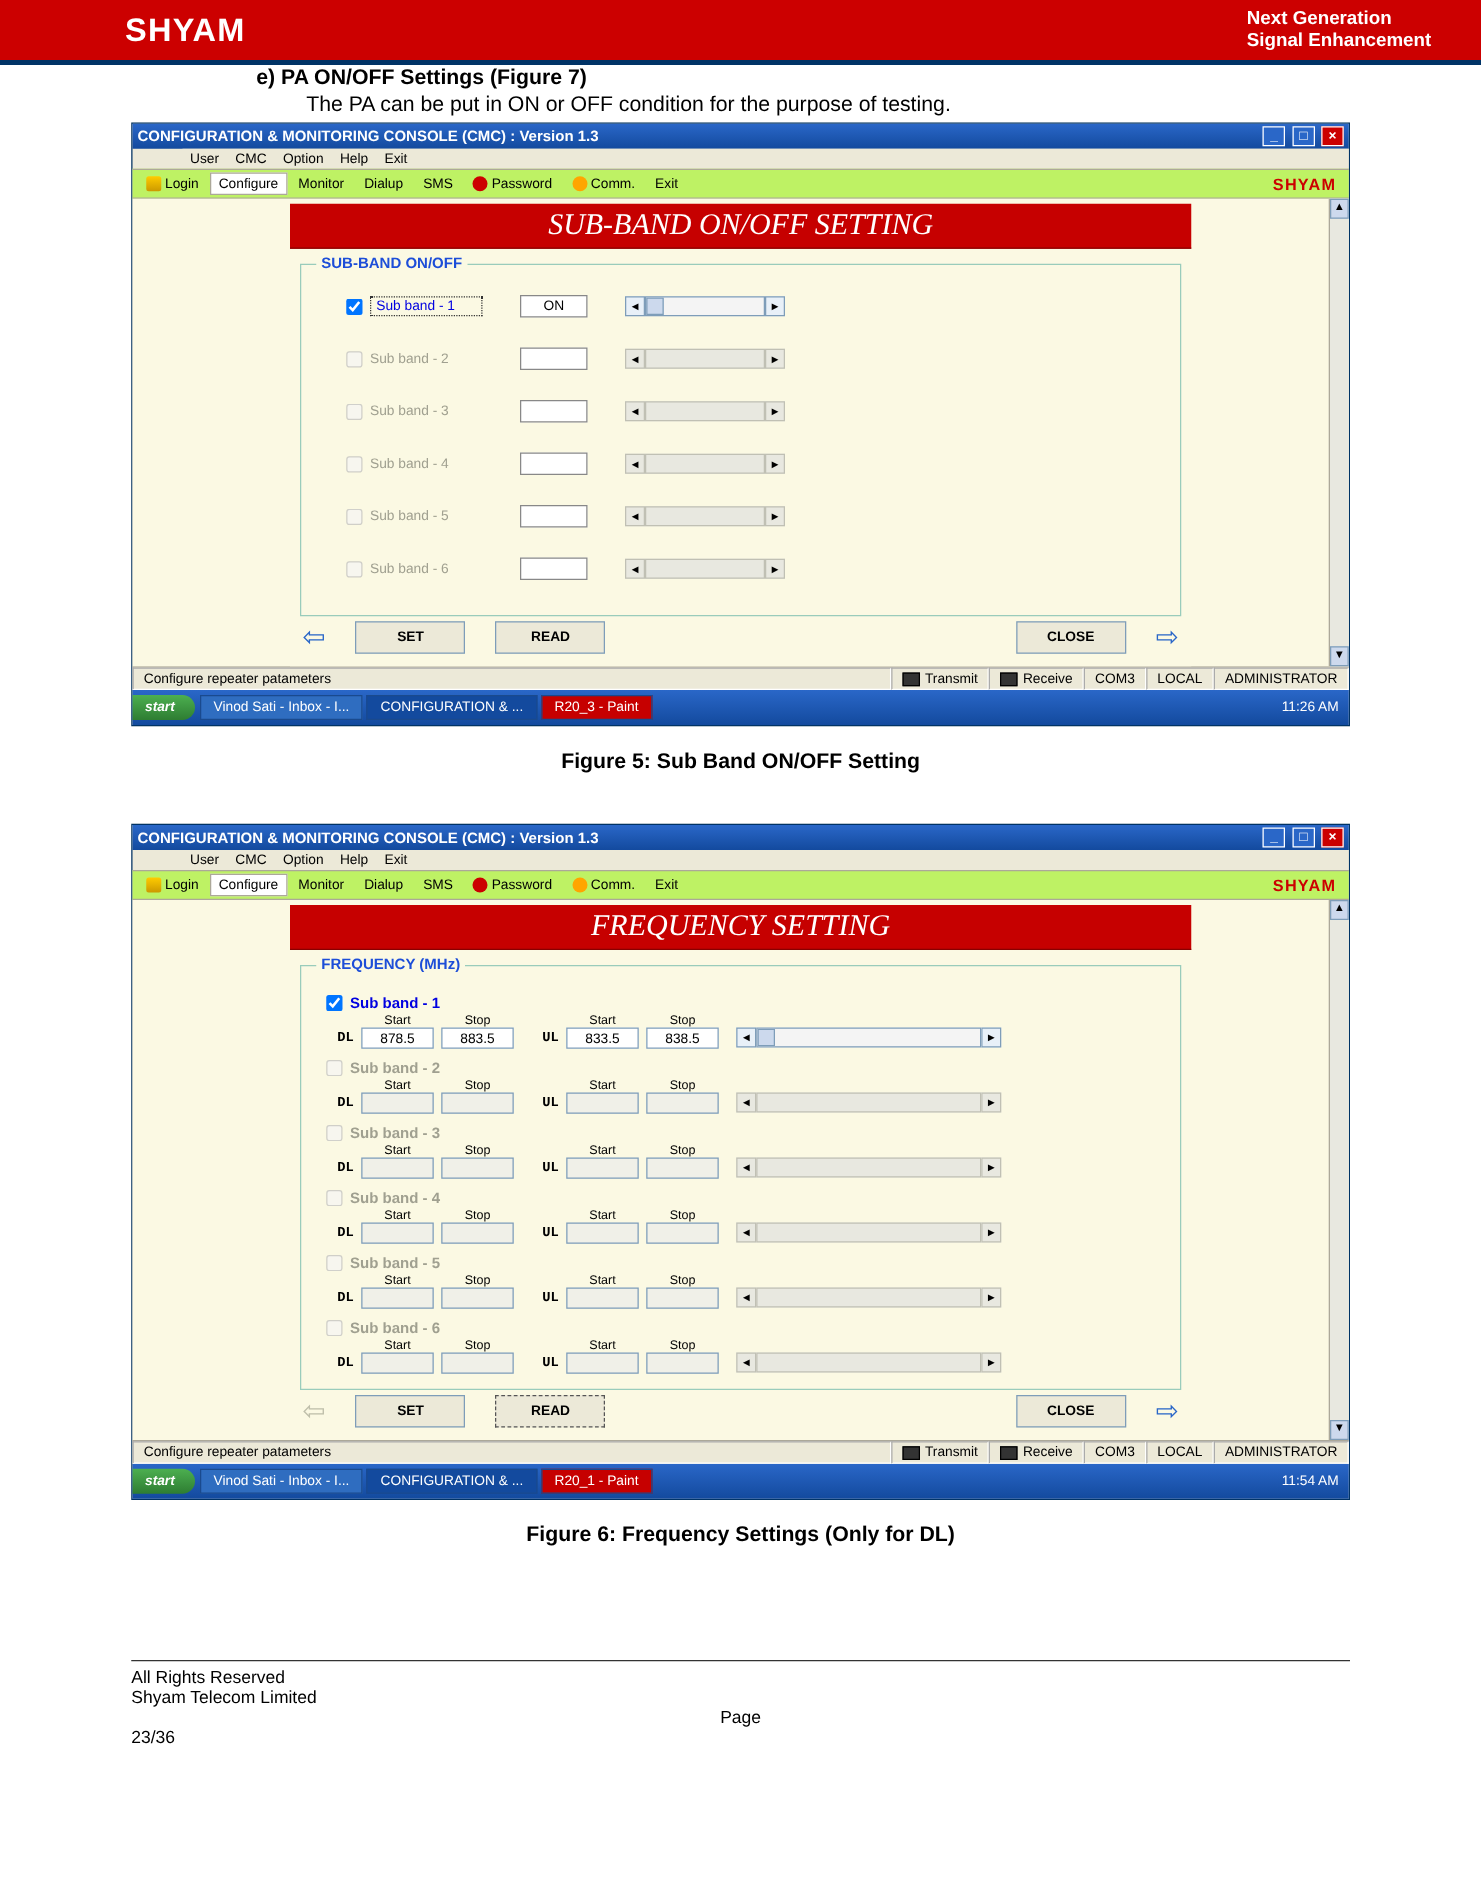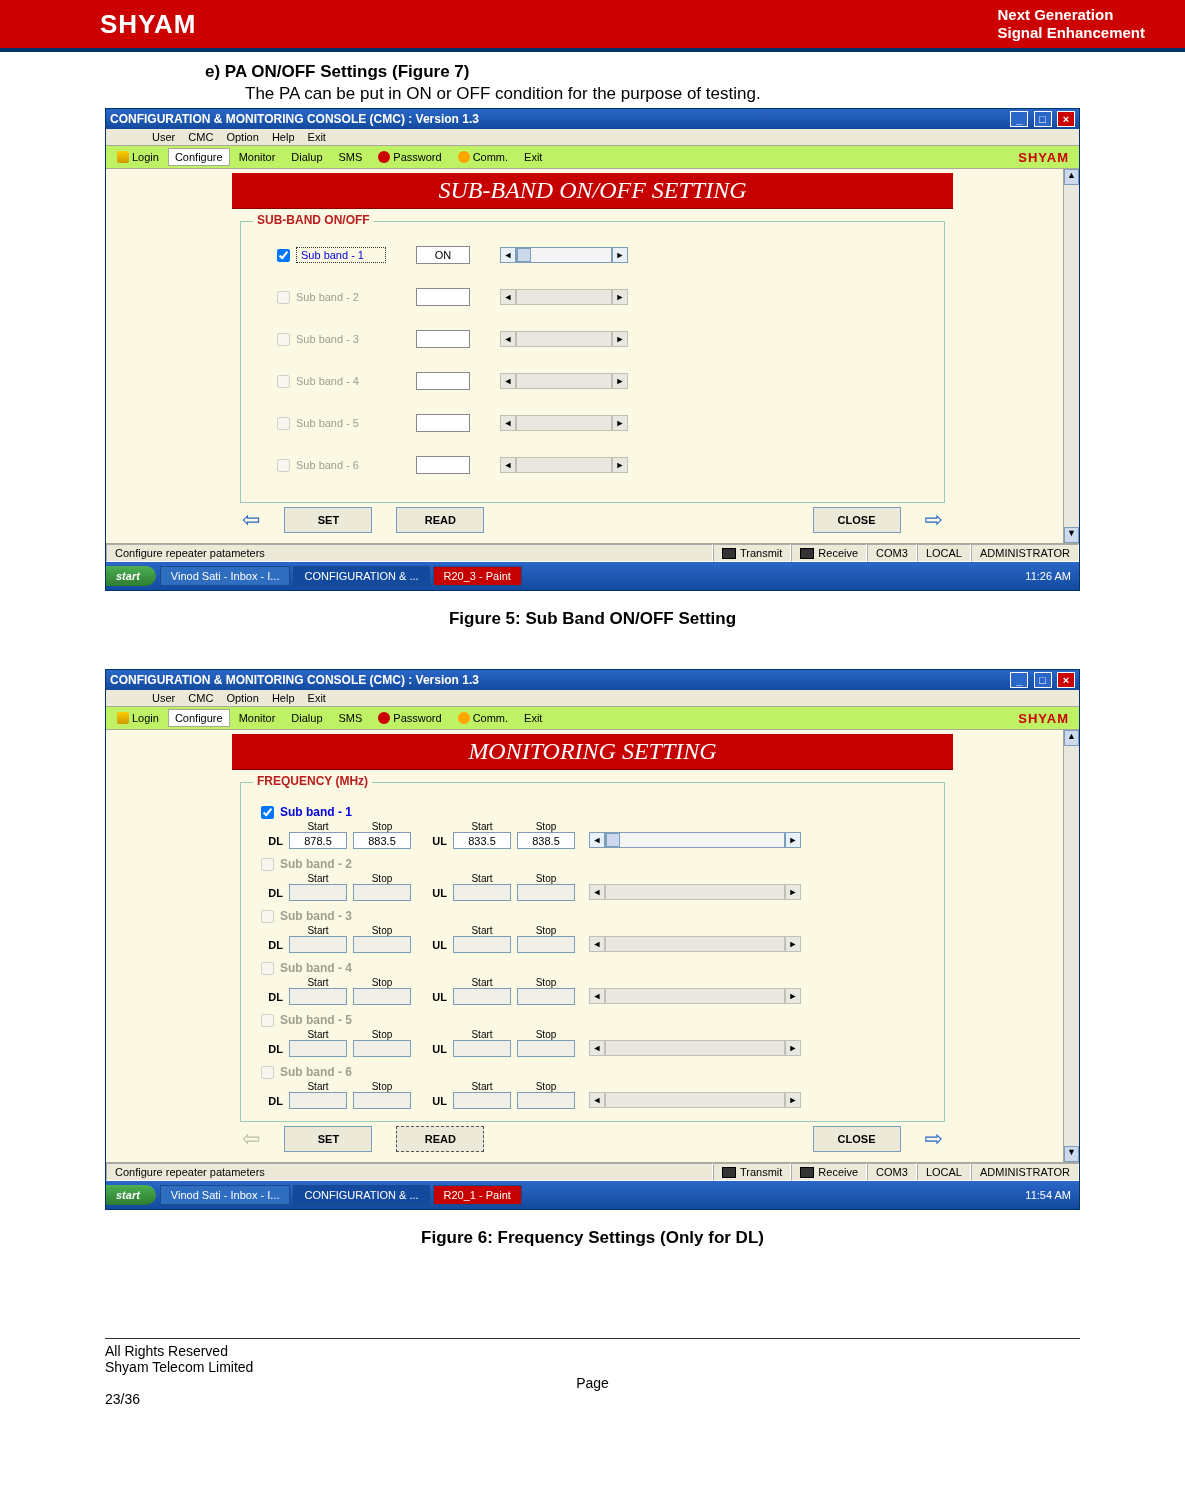--- a/index.html
+++ b/index.html
@@ -1,40 +1,40 @@
 <!DOCTYPE html>
 <html><head>
 <meta charset="utf-8">
 <style>
   * { box-sizing: border-box; margin: 0; padding: 0; }
   body { font-family: Arial, sans-serif; background: #fff; width: 1185px; }
   .top-red { background: #c00; height: 48px; display: flex; align-items: center; justify-content: space-between; padding: 0 40px 0 100px; }
   .top-red .logo { color: #fff; font-size: 26px; font-weight: 900; font-family: Impact, Arial Black, sans-serif; letter-spacing: 1px; }
   .top-red .tagline { color: #fff; font-size: 15px; font-weight: bold; line-height: 1.2; }
   .under-red { background: #003366; height: 4px; }
-  .doc-body { padding: 10px 105px 10px 105px; font-size: 15px; }
+  .doc-body { padding: 0 105px 10px 105px; font-size: 15px; }
   .section-heading { font-weight: bold; font-size: 17px; margin-left: 100px; margin-bottom: 2px; }
   .section-text { font-size: 17px; margin-left: 140px; margin-bottom: 4px; }
   .fig-caption { text-align: center; font-weight: bold; font-size: 17px; margin: 18px 0 40px; }
   .app-window { border: 1px solid #003366; background: #ece9d8; font-size: 11px; font-family: Tahoma, sans-serif; }
   .titlebar { background: linear-gradient(#2a67c8,#134a9e); color: #fff; display: flex; justify-content: space-between; align-items: center; padding: 2px 4px; font-size: 12px; font-weight: bold; }
   .titlebar .ctrls span { display:inline-block; width:18px; height:16px; background:#c00; color:#fff; text-align:center; margin-left:2px; font-weight:bold; border:1px solid #fff; font-size:11px; line-height:14px;}
   .titlebar .ctrls span.min, .titlebar .ctrls span.max { background:#2a67c8; }
   .menubar { background:#ece9d8; padding:2px 6px; font-size:11px;margin-left:40px; }
   .menubar span { margin-right:10px; }
   .toolbar { background:#bef264; border-bottom:1px solid #aca899; border-top:1px solid #aca899; padding:2px 4px; display:flex; align-items:center; font-size:11px; }
   .toolbar .tb { padding:2px 6px; border:1px solid transparent; margin-right:2px; display:flex; align-items:center; gap:3px; }
   .toolbar .tb.active { border:1px solid #aca899; background:#fff; }
   .toolbar .spacer { flex:1; }
   .toolbar .brand { color:#c00; font-weight:900; letter-spacing:1px; font-family: Impact, Arial Black, sans-serif; font-size:13px; margin-right:6px;}
   .client { background:#fbf9e3; padding:4px 6px 0; position:relative; }
   .panel-outer { background:#fbf9e3; margin:0 120px; padding-bottom:6px;}
   .panel-title { background:#c60000; color:#fff; text-align:center; font-family:'Times New Roman',serif; font-style:italic; font-size:24px; padding:4px; border-bottom:1px solid #800;}
   .groupbox { border:1px solid #9cb; margin:12px 8px 4px; padding:16px 16px 4px; position:relative;}
-  .groupbox .gb-title { position:absolute; top:-9px; left:12px; background:#fbf9e3; padding:0 4px; color:#b91c1c; font-weight:bold; font-size:12px;}
+  .groupbox .gb-title { position:absolute; top:-9px; left:12px; background:#fbf9e3; padding:0 4px; color:#1d4ed8; font-weight:bold; font-size:12px;}
   .subband-row { display:flex; align-items:center; margin:8px 0 24px 20px; }
   .subband-row input.cb { margin-right:6px; }
   .subband-row .sbl { width:90px; }
   .subband-row.enabled .sbl { color:#0000e0; }
   .subband-row.disabled .sbl { color:#a0a090; }
   .subband-row.enabled .sblbox { border:1px dotted #333; padding:1px 4px;}
   .onbox { width:54px; height:18px; border:1px solid #888; background:#fff; text-align:center; font-size:11px; line-height:16px; margin:0 30px; }
   .slider { display:flex; align-items:center; }
   .slider .arrow { width:16px; height:16px; border:1px solid #7e9db9; background:#e8f0f8; text-align:center; font-size:9px; line-height:14px;}
   .slider .track { width:96px; height:16px; border:1px solid #7e9db9; background:#f4f4f4; position:relative;}
@@ -55,21 +55,21 @@
   .taskbar .task.paint { background:#c60000; }
   .taskbar .tray { margin-left:auto; color:#fff; padding:0 8px; display:flex; align-items:center; gap:6px;}
   .freq-sb { margin:6px 0 8px 4px; }
   .freq-sb .sb-label { color:#0000e0; font-weight:bold; font-size:12px; margin-bottom:2px; display:flex; align-items:center; }
   .freq-sb.disabled .sb-label { color:#a0a090; }
   .freq-sb .cb { margin-right:6px; }
   .freq-row { display:flex; align-items:flex-end; gap:6px; }
   .freq-col .hdr { font-size:10px; text-align:center; }
   .freq-col input.val { width:58px; height:17px; border:1px solid #7e9db9; font-size:11px; text-align:center;}
   .freq-sb.disabled input.val { background:#f0f0e8; color:#b8b8ac;}
-  .freq-col.label { font-size:11px; font-weight:bold; padding-bottom:2px; width:22px; text-align:right;}
+  .freq-col.label { font-size:11px; font-weight:bold; padding-bottom:2px; width:22px; text-align:right;font-family:Liberation Mono, monospace;}
   .freq-slider-wrap { margin-left:8px; padding-bottom:1px;}
   .footer { margin-top:40px; padding:0 105px;}
   .footer hr { border:none; border-top:1px solid #333; margin-bottom:4px;}
   .footer-row { display:flex; justify-content:space-between; font-size:14px;flex-direction:column;}
   .scroll-right { position:absolute; right:0; top:0; bottom:0; width:16px; background:#e8e8e0; border-left:1px solid #aca899;}
   .scroll-right .up, .scroll-right .dn { height:16px; background:#cdd9ed; border:1px solid #7e9db9; text-align:center; font-size:9px;}
   .scroll-right .dn { position:absolute; bottom:0; left:0; right:0;}
   .icon-sm { width:12px; height:12px; display:inline-block; }
   .icon-key { background:linear-gradient(#fc0,#c90); border-radius:2px;}
   .icon-pwd { background:#c00; border-radius:50%;}
@@ -298,21 +298,21 @@
       <span class="spacer"></span>
       <span class="brand">SHYAM</span>
     </div>
 
     <div class="client">
       <div class="scroll-right">
           <div class="up">▲</div>
           <div class="dn">▼</div>
         </div>
       <div class="panel-outer">
-        <div class="panel-title">MONITORING SETTING</div>
+        <div class="panel-title">FREQUENCY SETTING</div>
         <div class="groupbox">
           <div class="gb-title">FREQUENCY (MHz)</div>
           <div id="freq-rows">
               <div class="freq-sb enabled">
                 <div class="sb-label"><input type="checkbox" class="cb" checked="" style=""> Sub band - 1</div>
                 <div class="freq-row">
                   <div class="freq-col label">DL</div>
                   <div class="freq-col"><div class="hdr">Start</div><input class="val" value="878.5" style=""></div>
                   <div class="freq-col"><div class="hdr">Stop</div><input class="val" value="883.5" style=""></div>
                   <div class="freq-col label" style="width:30px">UL</div>

